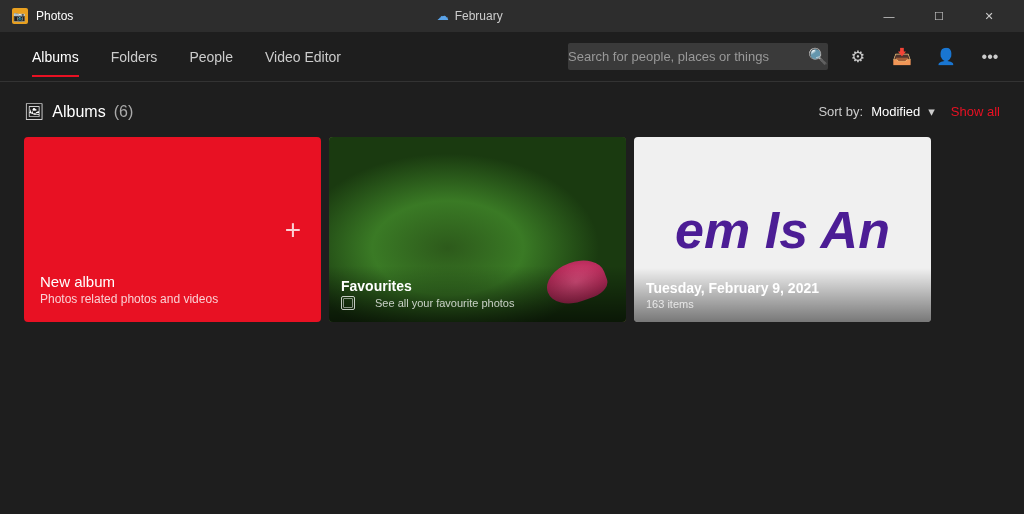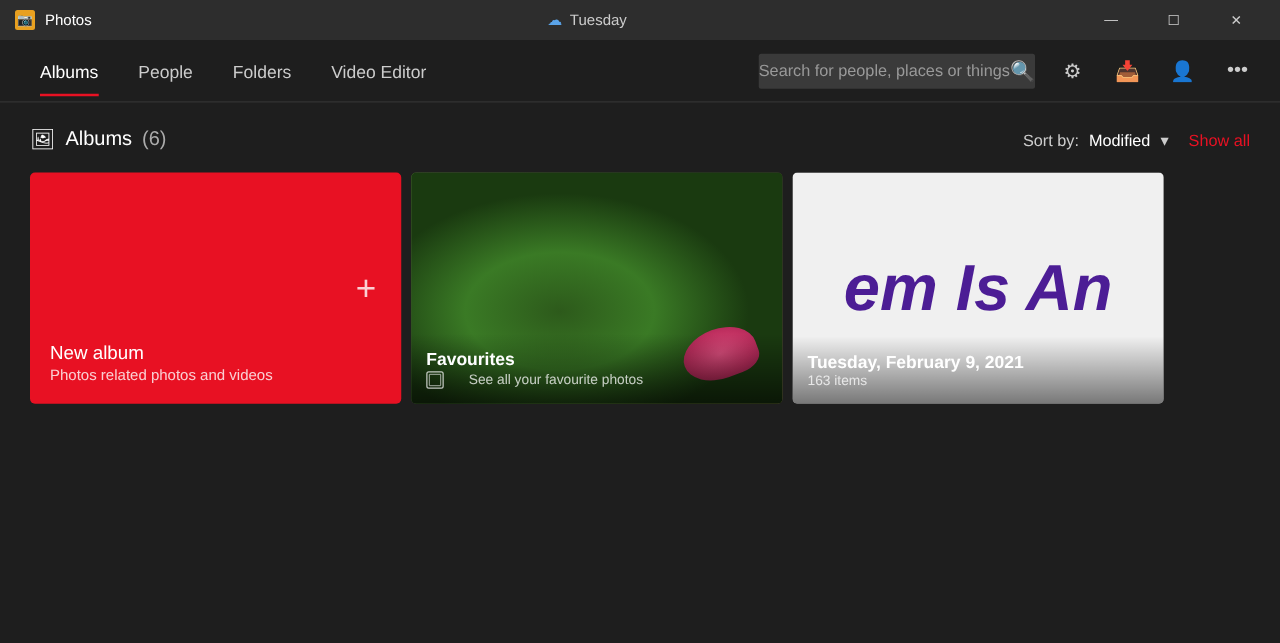--- a/index.html
+++ b/index.html
@@ -98,21 +98,21 @@
       height: 2px;
       background: #e81123;
     }
     .search-bar {
       display: flex;
       align-items: center;
       background: #3a3a3a;
       border-radius: 2px;
       padding: 4px 0;
       gap: 0;
-      width: 221px;
+      width: 260px;
     }
     .search-bar input {
       background: transparent;
       border: none;
       outline: none;
       color: #ccc;
       font-size: 13px;
       flex: 1;
     }
     .search-bar input::placeholder { color: #999; }
@@ -301,39 +301,39 @@
 </head>
 <body>
 
 <div class="title-bar">
   <div class="title-bar-left">
     <div class="app-icon">📷</div>
     <span>Photos</span>
   </div>
   <div class="title-bar-center">
     <span class="onedrive-icon">☁</span>
-    <span>Tuesday</span>
+    <span>February</span>
   </div>
   <div class="title-bar-right">
     <button class="window-btn">—</button>
     <button class="window-btn">☐</button>
     <button class="window-btn close">✕</button>
   </div>
 </div>
 
 <div class="nav-bar">
   <div class="nav-items">
     <div class="nav-item active">
       <span>Albums</span>
     </div>
     <div class="nav-item">
+      <span>Folders</span>
+    </div>
+    <div class="nav-item">
       <span>People</span>
-    </div>
-    <div class="nav-item">
-      <span>Folders</span>
     </div>
     <div class="nav-item">
       <span>Video Editor</span>
     </div>
   </div>
 
   <div class="search-bar">
     <input type="text" placeholder="Search for people, places or things" style="">
     <span>🔍</span>
   </div>

